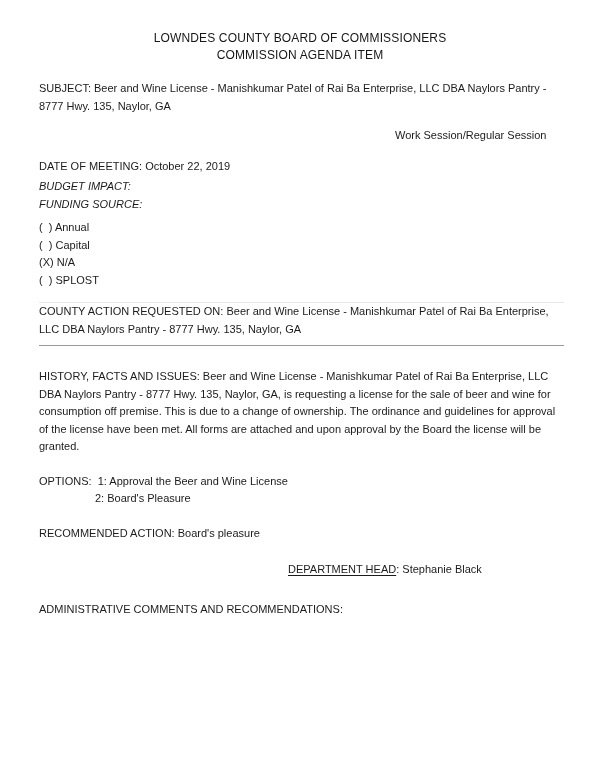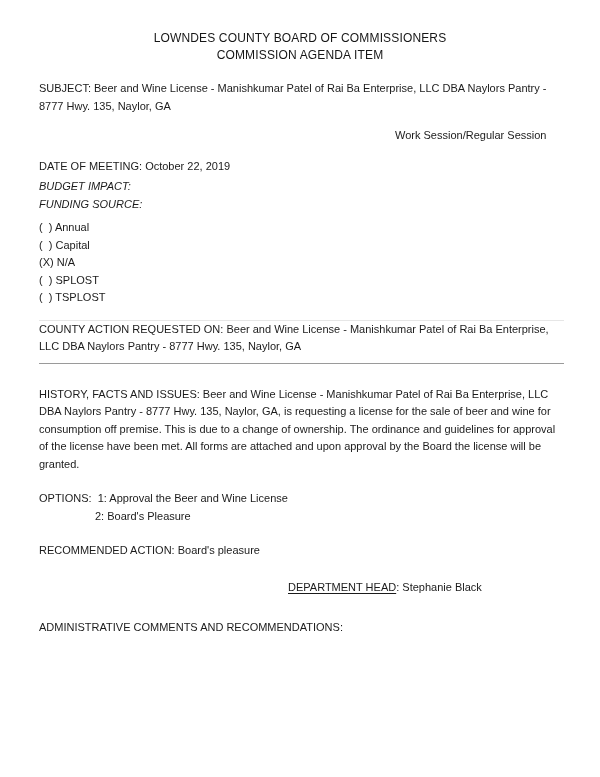--- a/index.html
+++ b/index.html
@@ -133,21 +133,20 @@
     <div class="fund-head">
       <span class="l">BUDGET IMPACT:</span>
       <span class="l">FUNDING SOURCE:</span>
     </div>
 
     <ul class="fund-list">
       <li><span class="box">(  )</span><span> Annual</span></li>
       <li><span class="box">(  )</span><span> Capital</span></li>
       <li><span class="box">(X)</span><span> N/A</span></li>
       <li><span class="box">(  )</span><span> SPLOST</span></li>
-      <li><span class="box">(  )</span><span> TSPLOST</span></li>
     </ul>
 
     <div class="rule-wrap-top">
       <hr class="rule faint">
     </div>
 
     <p class="para county-block"><span>COUNTY ACTION REQUESTED ON:</span><span> Beer and Wine License - Manishkumar Patel of Rai Ba Enterprise, LLC DBA Naylors Pantry - 8777 Hwy. 135, Naylor, GA</span></p>
 
     <div class="rule-wrap-bot">
       <hr class="rule">

